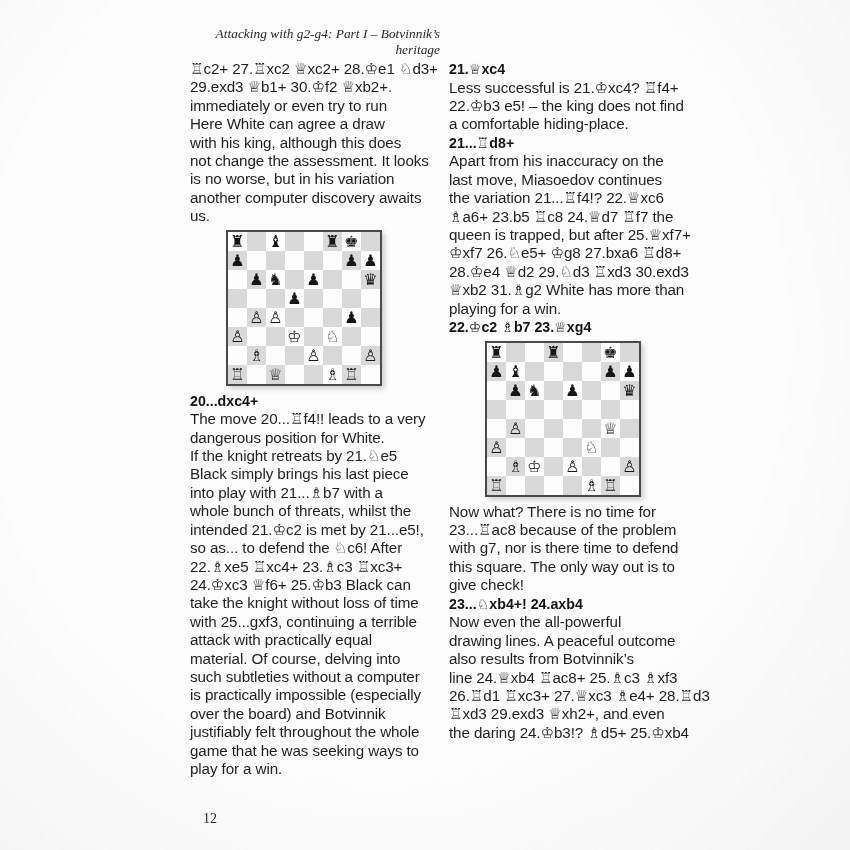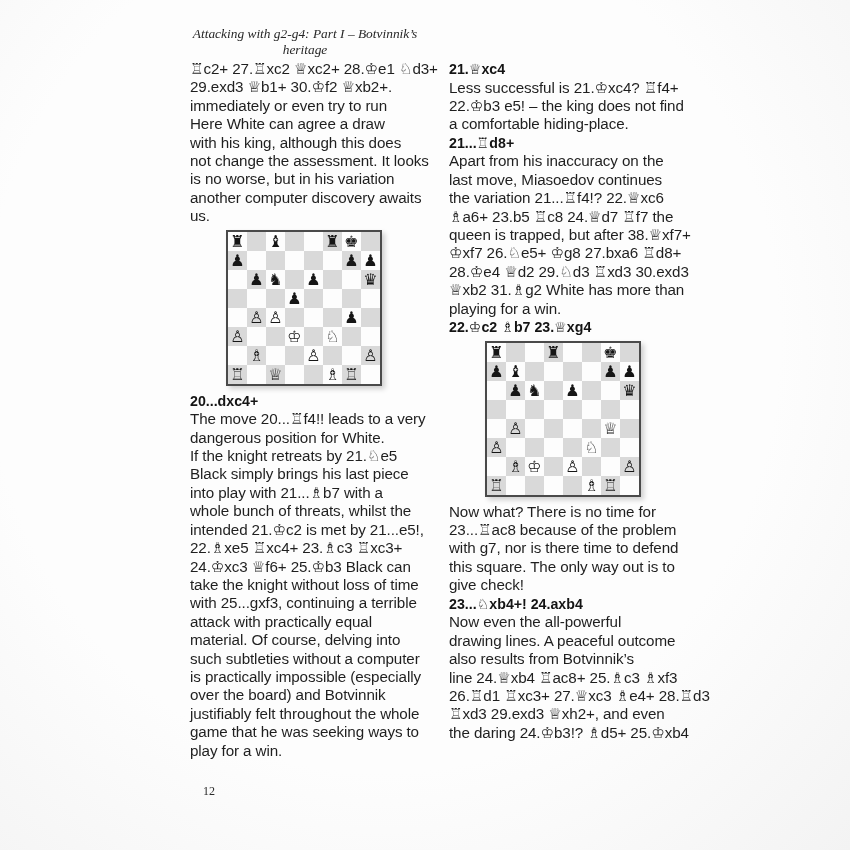--- a/index.html
+++ b/index.html
@@ -8,21 +8,21 @@
     background:#f6f6f6;
     font-family:"Liberation Serif","DejaVu Serif",serif;
   }
   .page{
     position:relative;width:850px;height:850px;overflow:hidden;
     background:radial-gradient(ellipse at 45% 40%, #fdfdfd 60%, #f3f3f3 100%);
     color:#1f1f1f;
   }
   .header-title{
     position:absolute;top:26px;left:170px;width:270px;
-    text-align:center;
+    text-align:right;
     font-style:italic;
     font-size:13.4px;
     color:#272727;
   }
   .col{position:absolute;top:60px;}
   .col-left{left:190px;width:233px;}
   .col-right{left:425px;width:240px;margin-left:24px;}
   .para .line{
     font-family:Liberation Sans, sans-serif;
     font-size:15.2px;
@@ -52,22 +52,22 @@
   .sq{
     display:flex;align-items:center;justify-content:center;
     font-family:"DejaVu Sans",sans-serif;
     font-size:16px;line-height:19px;
     color:#161616;
     overflow:hidden;
   }
   .sq.light{background:#fdfdfd;}
   .sq.dark{background:#d9d9d9;}
   .page-number{
-    position:absolute;left:203px;top:784px;
-    font-size:12px;color:#2a2a2a;
+    position:absolute;left:203px;top:811px;
+    font-size:14px;color:#2a2a2a;
   }
 </style>
 </head>
 <body>
 
 <div class="page">
 
   <div class="header-title">Attacking with g2-g4: Part I – Botvinnik’s heritage</div>
 
   <div class="col col-left">
@@ -155,20 +155,21 @@
     <div class="move-heading">20...dxc4+</div>
 
     <div class="para">
         <div class="line">The move 20...♖f4!! leads to a very</div>
         <div class="line">dangerous position for White.</div>
         <div class="line">If the knight retreats by 21.♘e5</div>
         <div class="line">Black simply brings his last piece</div>
         <div class="line">into play with 21...♗b7 with a</div>
         <div class="line">whole bunch of threats, whilst the</div>
         <div class="line">intended 21.♔c2 is met by 21...e5!,</div>
+        <div class="line">so as... to defend the ♘c6! After</div>
         <div class="line">22.♗xe5 ♖xc4+ 23.♗c3 ♖xc3+</div>
         <div class="line">24.♔xc3 ♕f6+ 25.♔b3 Black can</div>
         <div class="line">take the knight without loss of time</div>
         <div class="line">with 25...gxf3, continuing a terrible</div>
         <div class="line">attack with practically equal</div>
         <div class="line">material. Of course, delving into</div>
         <div class="line">such subtleties without a computer</div>
         <div class="line">is practically impossible (especially</div>
         <div class="line">over the board) and Botvinnik</div>
         <div class="line">justifiably felt throughout the whole</div>
@@ -186,21 +187,21 @@
         <div class="line">a comfortable hiding-place.</div>
       </div>
 
     <div class="move-heading">21...♖d8+</div>
 
     <div class="para">
         <div class="line">Apart from his inaccuracy on the</div>
         <div class="line">last move, Miasoedov continues</div>
         <div class="line">the variation 21...♖f4!? 22.♕xc6</div>
         <div class="line">♗a6+ 23.b5 ♖c8 24.♕d7 ♖f7 the</div>
-        <div class="line">queen is trapped, but after 38.♕xf7+</div>
+        <div class="line">queen is trapped, but after 25.♕xf7+</div>
         <div class="line">♔xf7 26.♘e5+ ♔g8 27.bxa6 ♖d8+</div>
         <div class="line">28.♔e4 ♕d2 29.♘d3 ♖xd3 30.exd3</div>
         <div class="line">♕xb2 31.♗g2 White has more than</div>
         <div class="line">playing for a win.</div>
       </div>
 
     <div class="move-heading">22.♔c2 ♗b7 23.♕xg4</div>
 
     <div class="board-wrap">
       <div class="board">

